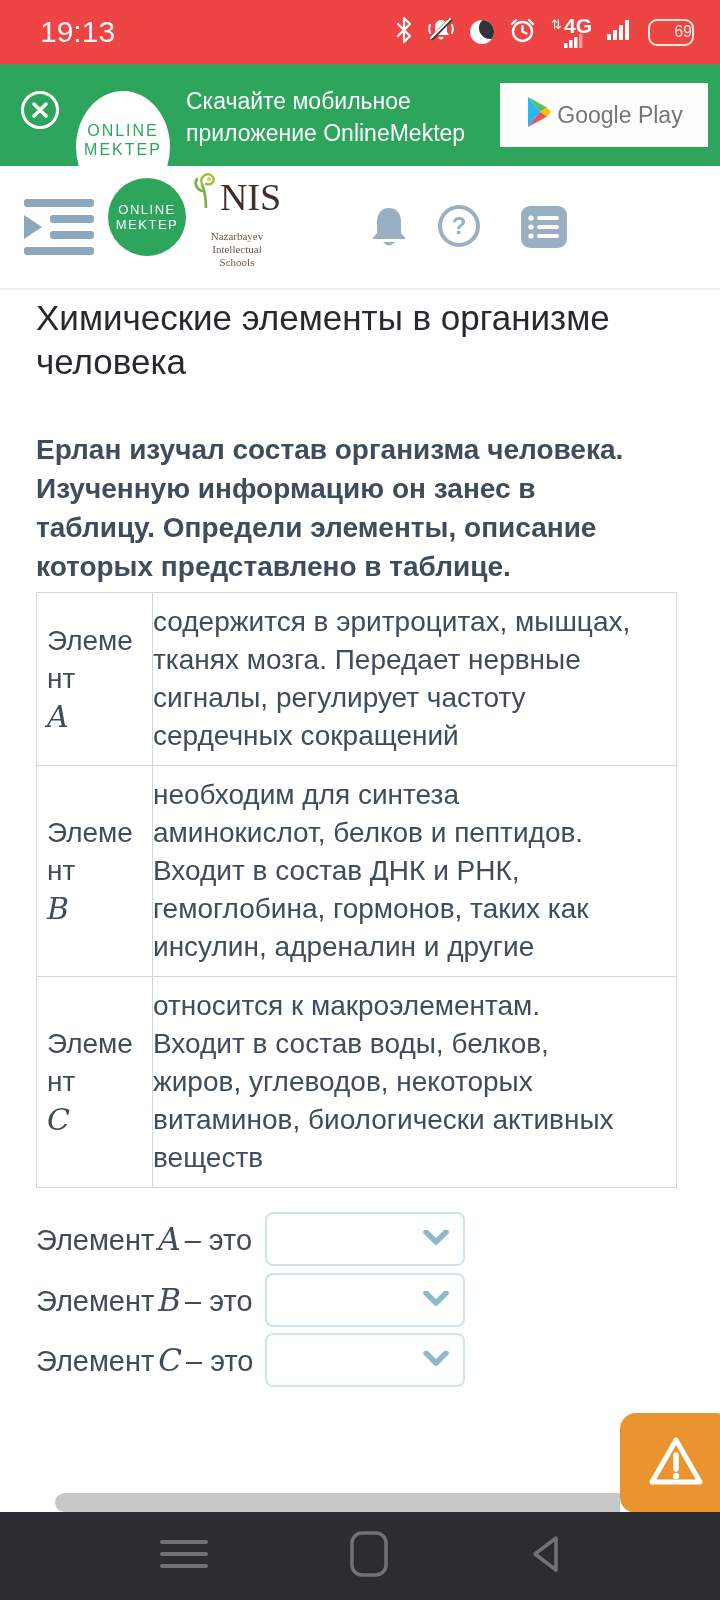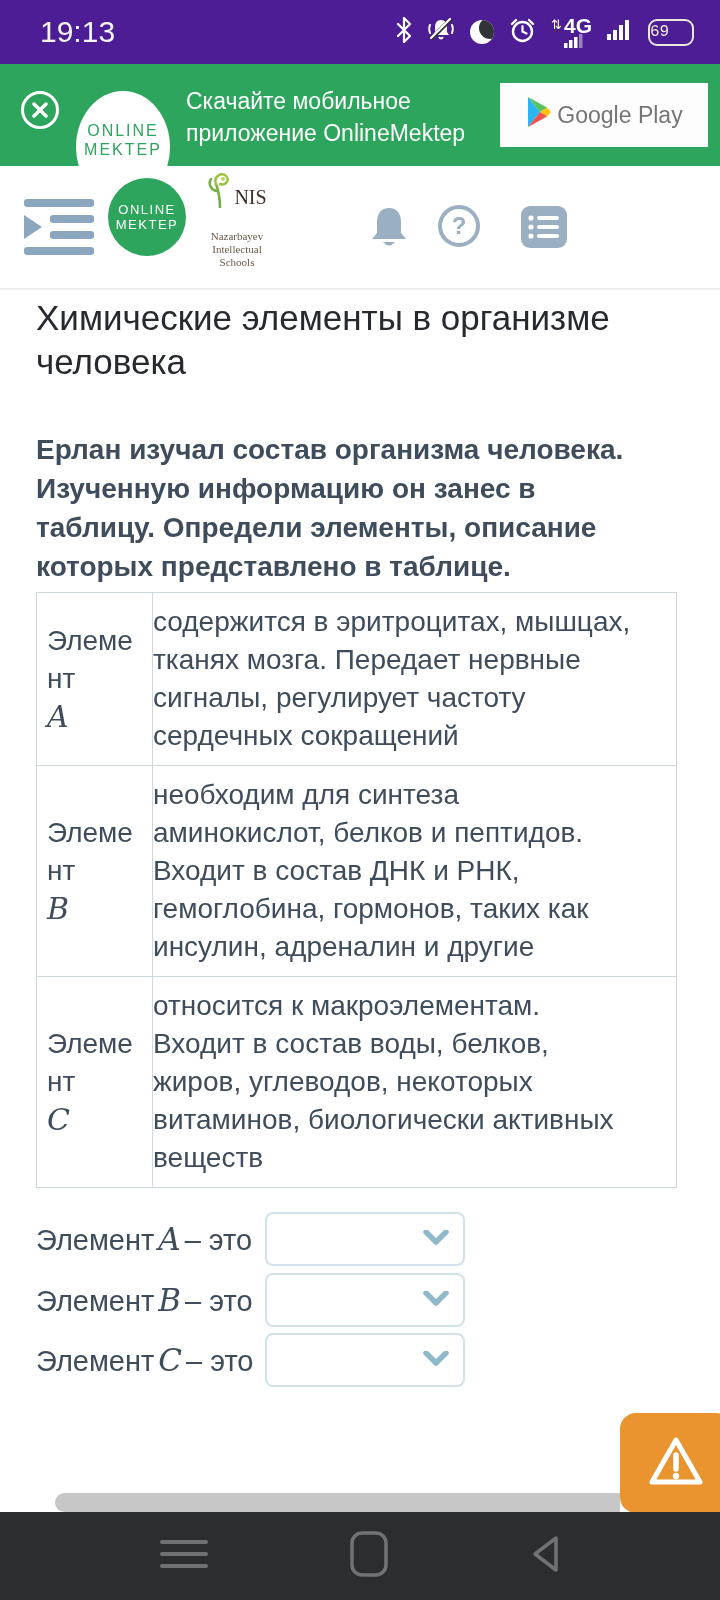--- a/index.html
+++ b/index.html
@@ -1,31 +1,31 @@
 <!DOCTYPE html>
 <html><head>
 <meta charset="utf-8">
 <style>
   html,body{margin:0;padding:0;background:#fff;}
   .screen{position:relative;width:720px;height:1600px;overflow:hidden;background:#fff;
           font-family:"Liberation Sans",sans-serif;}
 
   
-  .status-bar{position:absolute;top:0;left:0;width:720px;height:64px;background:#4c1d95;
+  .status-bar{position:absolute;top:0;left:0;width:720px;height:64px;background:#ef4444;
               display:flex;align-items:center;justify-content:space-between;
               padding:0 26px 0 40px;box-sizing:border-box;color:#fff;}
   .status-time{font-size:30px;color:#f5f5f5;}
   .status-icons{display:flex;align-items:center;gap:15px;}
   .moon-shape{width:24px;height:24px;border-radius:50%;background:#fff;position:relative;overflow:hidden;}
   .moon-shape::after{content:'';position:absolute;left:9px;top:-3px;width:22px;height:22px;border-radius:50%;background:#303338;}
   .net-group{display:flex;align-items:flex-start;gap:2px;color:#fff;}
   .net-label{font-size:21px;font-weight:bold;line-height:17px;}
   .net-arrows{font-size:13px;line-height:15px;}
   .battery-pill{min-width:46px;height:27px;border:2.5px solid #e9e7da;border-radius:9px;
-                display:flex;align-items:center;justify-content:flex-start;box-sizing:border-box;font-family:Liberation Mono, monospace;}
+                display:flex;align-items:center;justify-content:flex-end;box-sizing:border-box;}
   .battery-pill span{font-size:16px;color:#efedd9;}
 
   
   .banner{position:absolute;top:64px;left:0;width:720px;height:102px;background:#2ea55d;overflow:hidden;}
   .banner-close{position:absolute;left:21px;top:92px;width:38px;height:38px;border:3px solid #fff;
                 border-radius:50%;box-sizing:border-box;display:flex;align-items:center;justify-content:center;}
   .banner-logo{position:absolute;left:76px;top:70px;width:94px;height:112px;background:#fff;border-radius:50%;
                display:flex;flex-direction:column;align-items:center;justify-content:center;padding-bottom:14px;box-sizing:border-box;}
   .banner-logo span{color:#2ea55d;font-size:16px;letter-spacing:2px;line-height:19px;}
   .banner-msg{position:absolute;left:186px;top:85px;color:#fff;font-size:23px;line-height:32px;}
@@ -38,21 +38,21 @@
 
   
   .header{position:absolute;top:166px;left:0;width:720px;height:122px;background:#fff;
           border-bottom:2px solid #efefef;}
   .hdr-toggle{position:absolute;left:24px;top:33px;}
   .hdr-logo{position:absolute;left:108px;top:12px;width:78px;height:78px;border-radius:50%;background:#2ea55d;
             display:flex;flex-direction:column;align-items:center;justify-content:center;}
   .hdr-logo span{color:#fff;font-size:13px;letter-spacing:1.5px;line-height:15px;}
   .nis{position:absolute;left:192px;top:6px;width:90px;display:flex;flex-direction:column;align-items:center;}
   .nis-top{display:flex;align-items:flex-end;gap:1px;}
-  .nis-abbr{font-family:"Liberation Serif",serif;font-size:20px;color:#3f2f28;line-height:30px;}
+  .nis-abbr{font-family:"Liberation Serif",serif;font-size:38px;color:#3f2f28;line-height:30px;}
   .nis-sub{font-family:"Liberation Serif",serif;font-size:11px;color:#6b5847;line-height:13px;text-align:center;margin-top:18px;}
   .hdr-bell{position:absolute;left:368px;top:38px;}
   .hdr-help{position:absolute;left:438px;top:39px;width:42px;height:42px;border:4px solid #9ab0c2;border-radius:50%;
             box-sizing:border-box;display:flex;align-items:center;justify-content:center;}
   .hdr-help span{color:#9ab0c2;font-size:24px;font-weight:bold;}
   .hdr-list{position:absolute;left:521px;top:40px;}
   .avatar{position:absolute;left:599px;top:20px;width:78px;height:78px;border-radius:50%;
           background:linear-gradient(135deg,#8878d2 0%,#7462c4 100%);
           box-shadow:0 0 0 5px rgba(150,132,222,.22), 0 2px 10px rgba(120,100,200,.35);
           display:flex;align-items:center;justify-content:center;}

